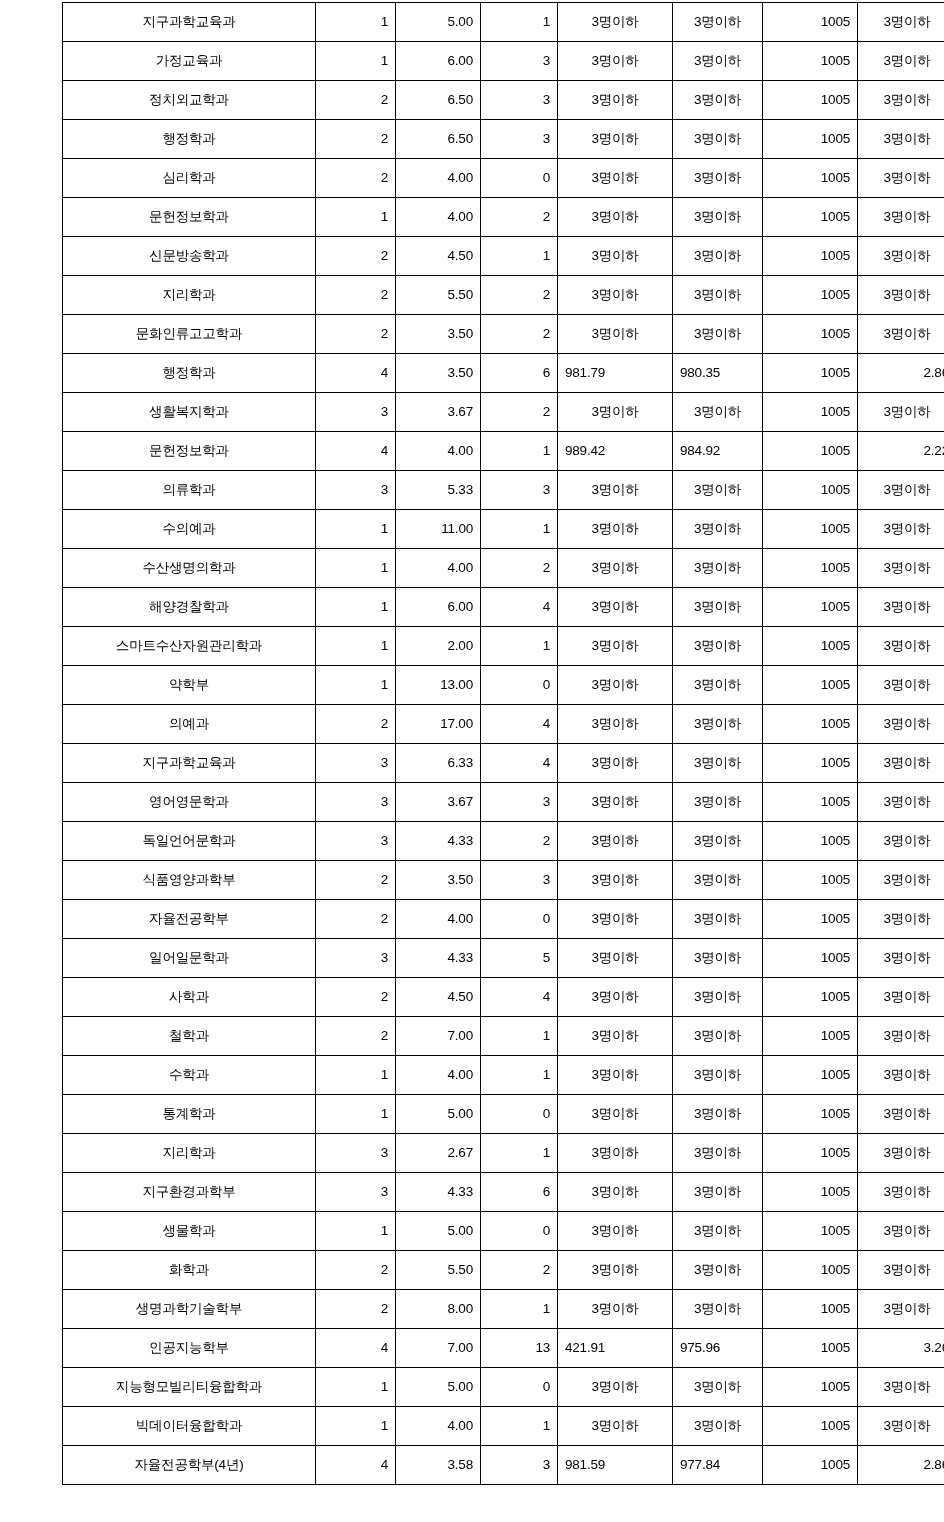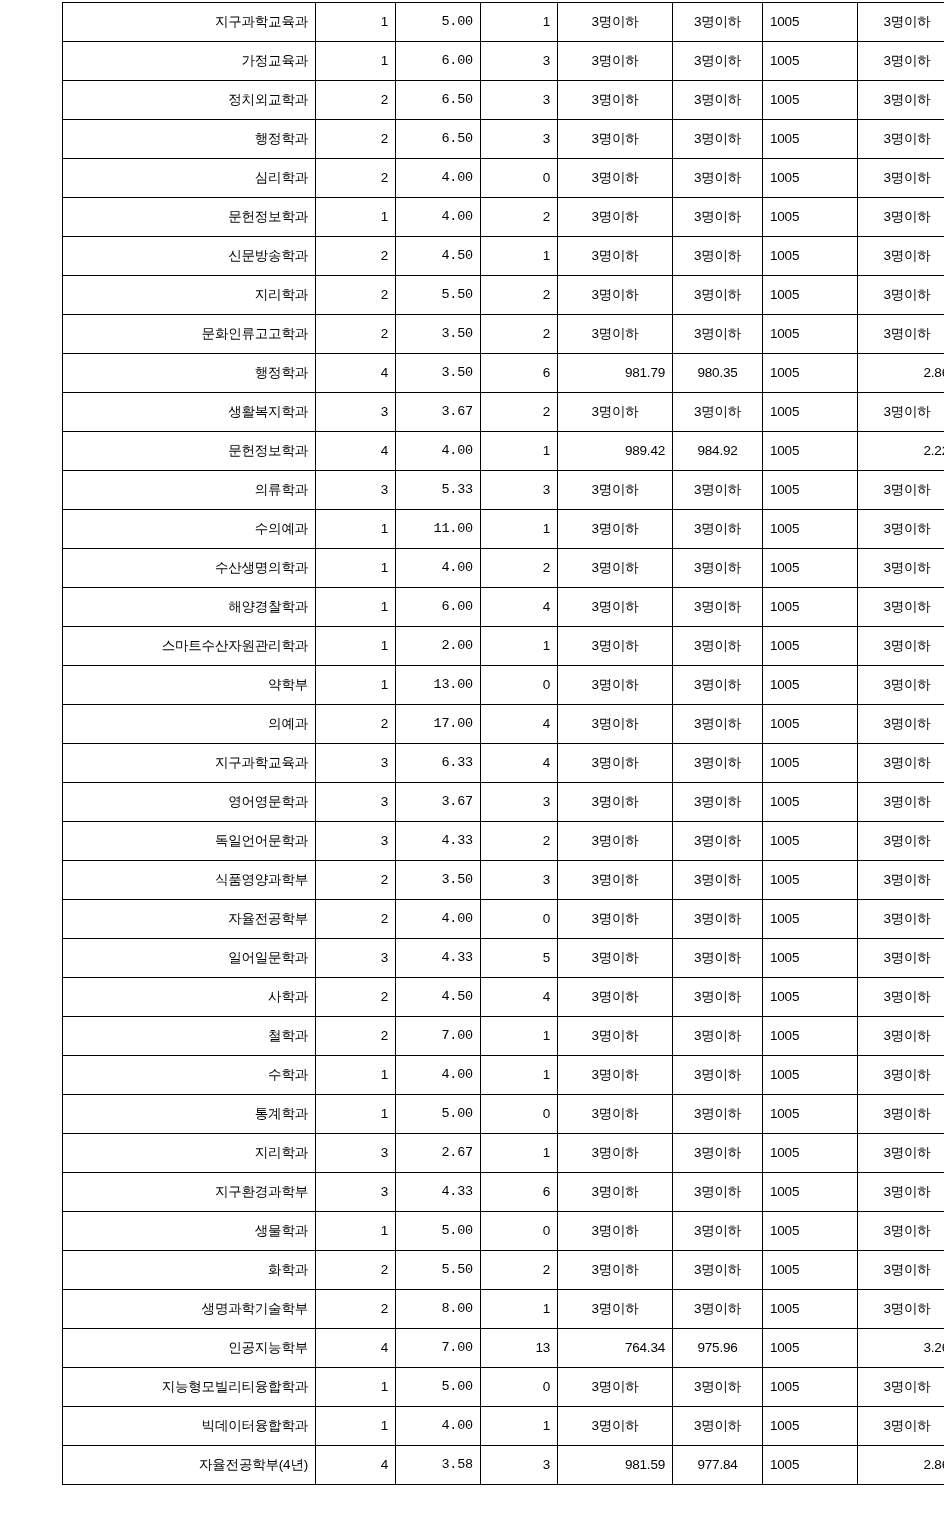--- a/index.html
+++ b/index.html
@@ -33,27 +33,27 @@
     border: 1px solid #000000;
     height: 38px;
     padding: 0 7px;
     font-size: 13.5px;
     line-height: 1.1;
     vertical-align: middle;
     white-space: nowrap;
     overflow: hidden;
     letter-spacing: -0.2px;
   }
-  td.c-name   { width: 238px; text-align: right;  }
+  td.c-name   { width: 238px; text-align: center;  }
   td.c-num1   { width: 65px;  text-align: right; }
-  td.c-num2   { width: 70px;  text-align: right; font-family: Liberation Mono, monospace; }
+  td.c-num2   { width: 70px;  text-align: right; }
   td.c-num3   { width: 62px;  text-align: right; }
-  td.c-num4   { width: 100px; text-align: right; }
-  td.c-num5   { width: 75px;  text-align: center; }
-  td.c-num6   { width: 80px;  }
+  td.c-num4   { width: 100px; }
+  td.c-num5   { width: 75px;  text-align: left; }
+  td.c-num6   { width: 80px;  text-align: right; }
   td.c-num7   { width: 84px;  text-align: right; }
   td.masked   { text-align: center; }
 </style>
 </head>
 <body>
 
 <div id="sheet">
   <table class="grid">
     <tbody id="table-body">
         <tr>
@@ -394,21 +394,21 @@
           <td class="c-num4 masked">3명이하</td>
           <td class="c-num5 masked">3명이하</td>
           <td class="c-num6">1005</td>
           <td class="c-num7 masked">3명이하</td>
         </tr>
         <tr>
           <td class="c-name">인공지능학부</td>
           <td class="c-num1">4</td>
           <td class="c-num2">7.00</td>
           <td class="c-num3">13</td>
-          <td class="c-num4">764.34</td>
+          <td class="c-num4">421.91</td>
           <td class="c-num5">975.96</td>
           <td class="c-num6">1005</td>
           <td class="c-num7">3.26</td>
         </tr>
         <tr>
           <td class="c-name">지능형모빌리티융합학과</td>
           <td class="c-num1">1</td>
           <td class="c-num2">5.00</td>
           <td class="c-num3">0</td>
           <td class="c-num4 masked">3명이하</td>

